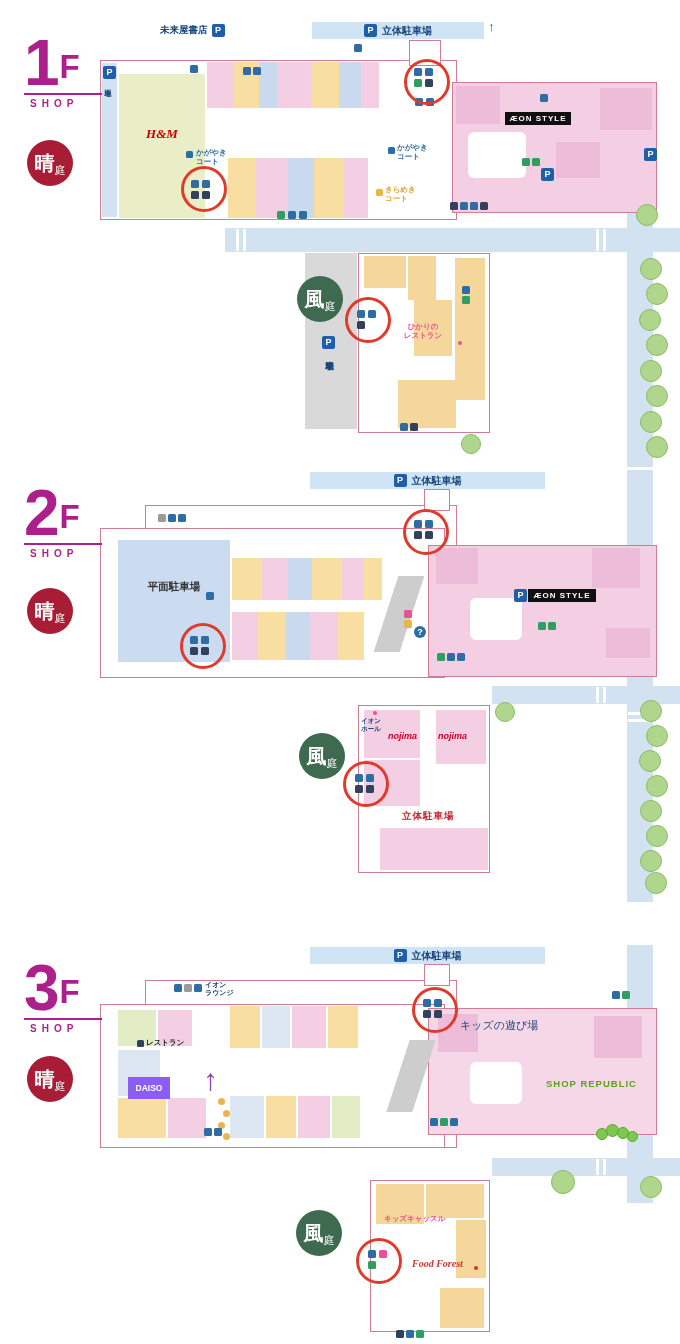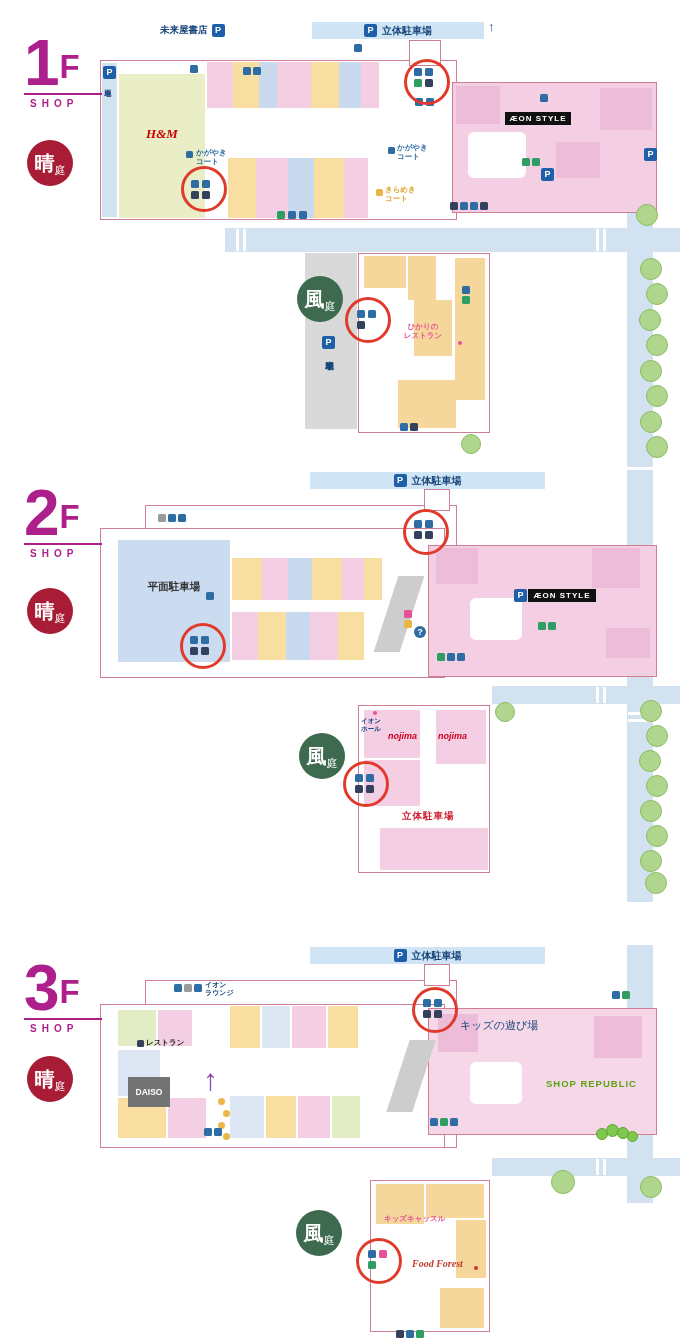--- a/index.html
+++ b/index.html
@@ -336,21 +336,21 @@
   <div class="lbl" style="left:460px;top:1019px;font-size:11px;color:#17457c;font-weight:normal">キッズの遊び場</div>
   <div class="lbl" style="left:546px;top:1078px;font-size:9.5px;color:#5aa315;font-weight:bold;letter-spacing:1px">SHOP REPUBLIC</div>
 
   <div class="ic b" style="left:194px;top:984px"></div>
   <div class="lbl" style="left:205px;top:981px;font-size:7px;color:#17457c;font-weight:bold">イオン
 ラウンジ</div>
   <div class="ic b" style="left:174px;top:984px"></div>
   <div class="ic gr" style="left:184px;top:984px"></div>
   <div class="ic k" style="left:137px;top:1040px;width:7px;height:7px"></div>
   <div class="lbl" style="left:146px;top:1038px;font-size:7.5px;color:#222;font-weight:bold">レストラン</div>
-  <div class="blk" style="left:128px;top:1077px;width:42px;height:30px;background:#737373;display:flex;align-items:center;justify-content:center">
+  <div class="blk" style="left:128px;top:1077px;width:42px;height:22px;background:#8b5cf6;display:flex;align-items:center;justify-content:center">
     <span style="color:#fff;font-size:8.5px;font-weight:bold">DAISO</span>
   </div>
   <div class="lbl" style="left:203px;top:1062px;font-size:30px;font-weight:bold;color:#8e44ad">↑</div>
   <div class="dot y" style="left:218px;top:1098px;width:7px;height:7px"></div>
   <div class="dot y" style="left:223px;top:1110px;width:7px;height:7px"></div>
   <div class="dot y" style="left:218px;top:1122px;width:7px;height:7px"></div>
   <div class="dot y" style="left:223px;top:1133px;width:7px;height:7px"></div>
 
   <div class="ic b" style="left:423px;top:999px"></div>
   <div class="ic b" style="left:434px;top:999px"></div>

